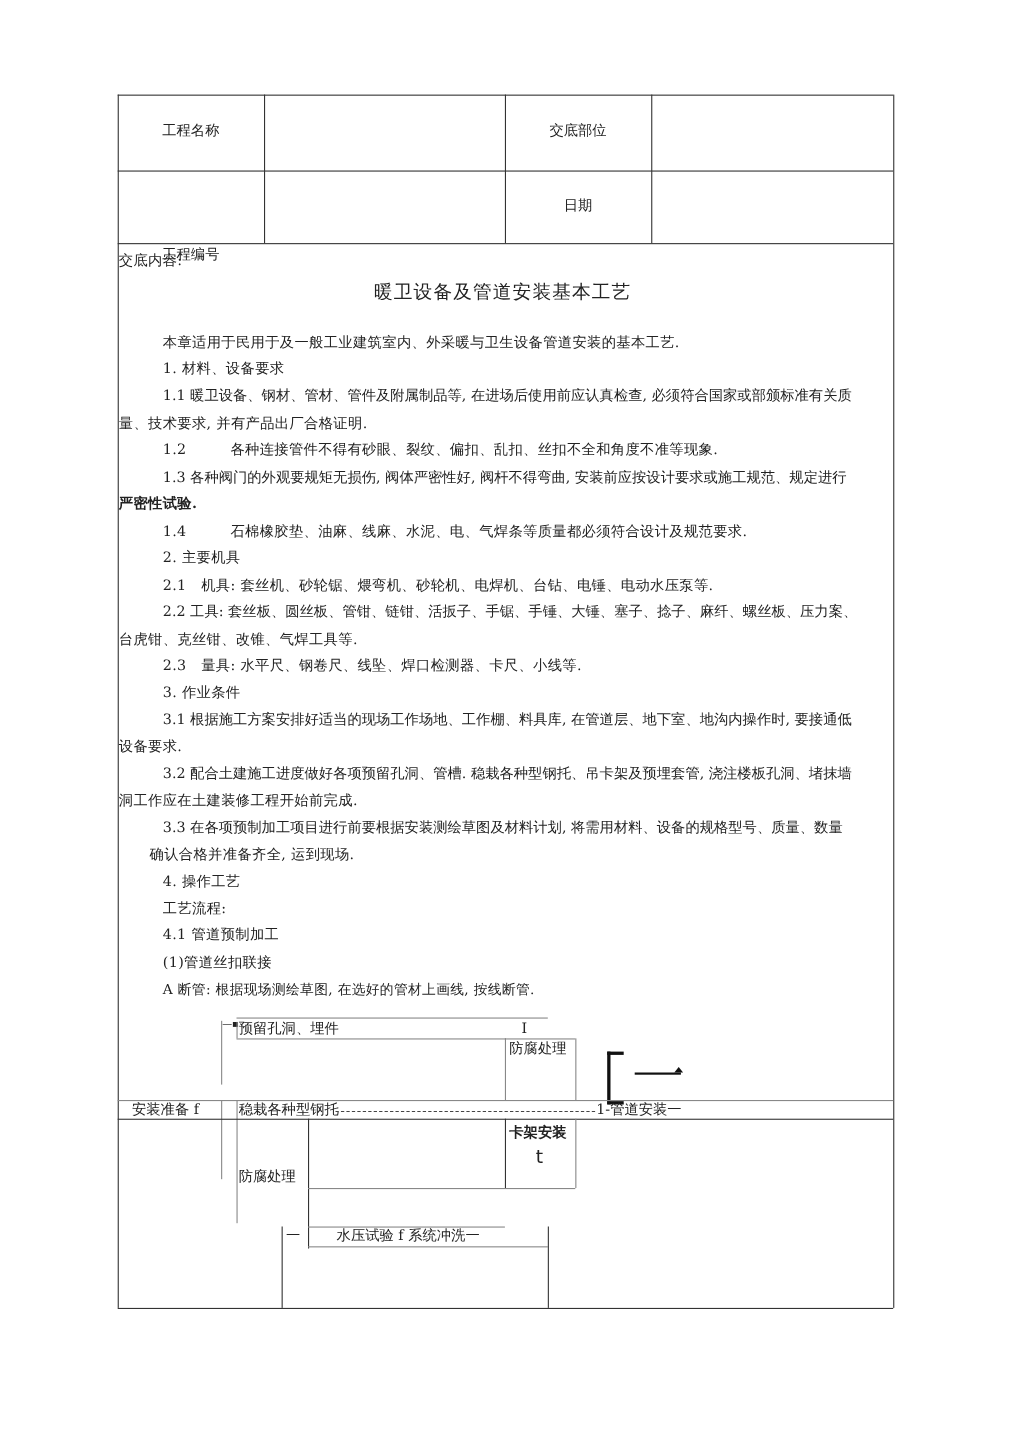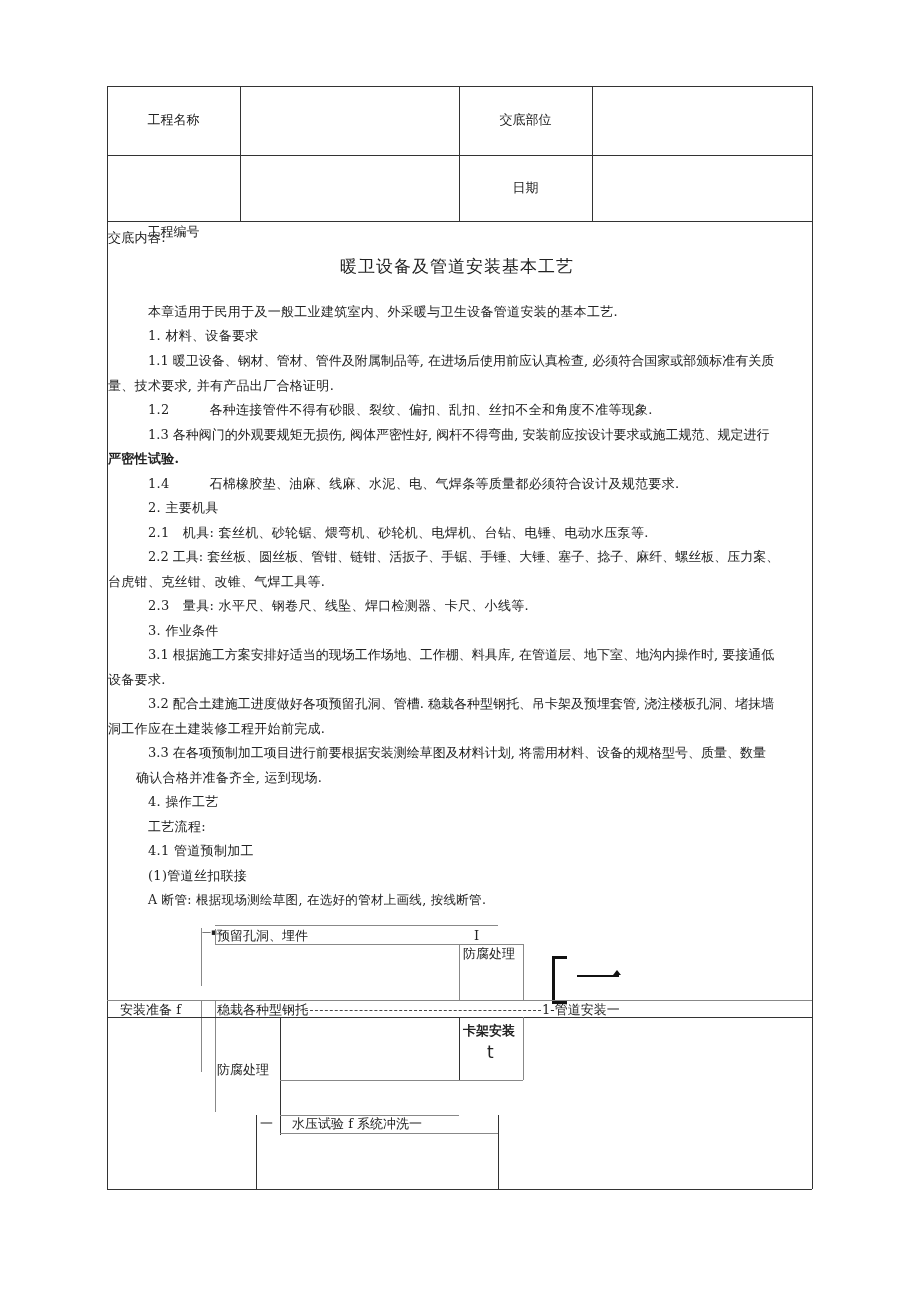--- a/index.html
+++ b/index.html
@@ -97,16 +97,16 @@
   <div class="vline" style="left:459px; top:1017px; height:63px;"></div>
   <div class="vline gline" style="left:523px; top:1017px; height:63px;"></div>
   <div class="hline gline" style="left:280px; top:1080px; width:243px;"></div>
   <div class="fc" style="left:463px; top:1023px;font-weight:bold;">卡架安装</div>
   <div class="fc" style="left:487px; top:1044px; font-family:'DejaVu Sans', sans-serif; font-size:17px;">t</div>
   <div class="fc" style="left:217px; top:1063px;font-family:Liberation Mono, monospace;">防腐处理</div>
 
   <div class="hline gline" style="left:280px; top:1115px; width:179px;"></div>
   <div class="vline" style="left:256px; top:1115px; height:74px;"></div>
   <div class="fc" style="left:260px; top:1116px;">一</div>
-  <div class="fc" style="left:272px; top:1116px;padding-left:20px;">水压试验 f 系统冲洗一</div>
+  <div class="fc" style="left:286px; top:1116px;padding-left:20px;">水压试验 f 系统冲洗一</div>
   <div class="hline gline" style="left:280px; top:1133px; width:218px;"></div>
   <div class="vline" style="left:498px; top:1115px; height:74px;"></div>
 </div>
 
 </body></html>

